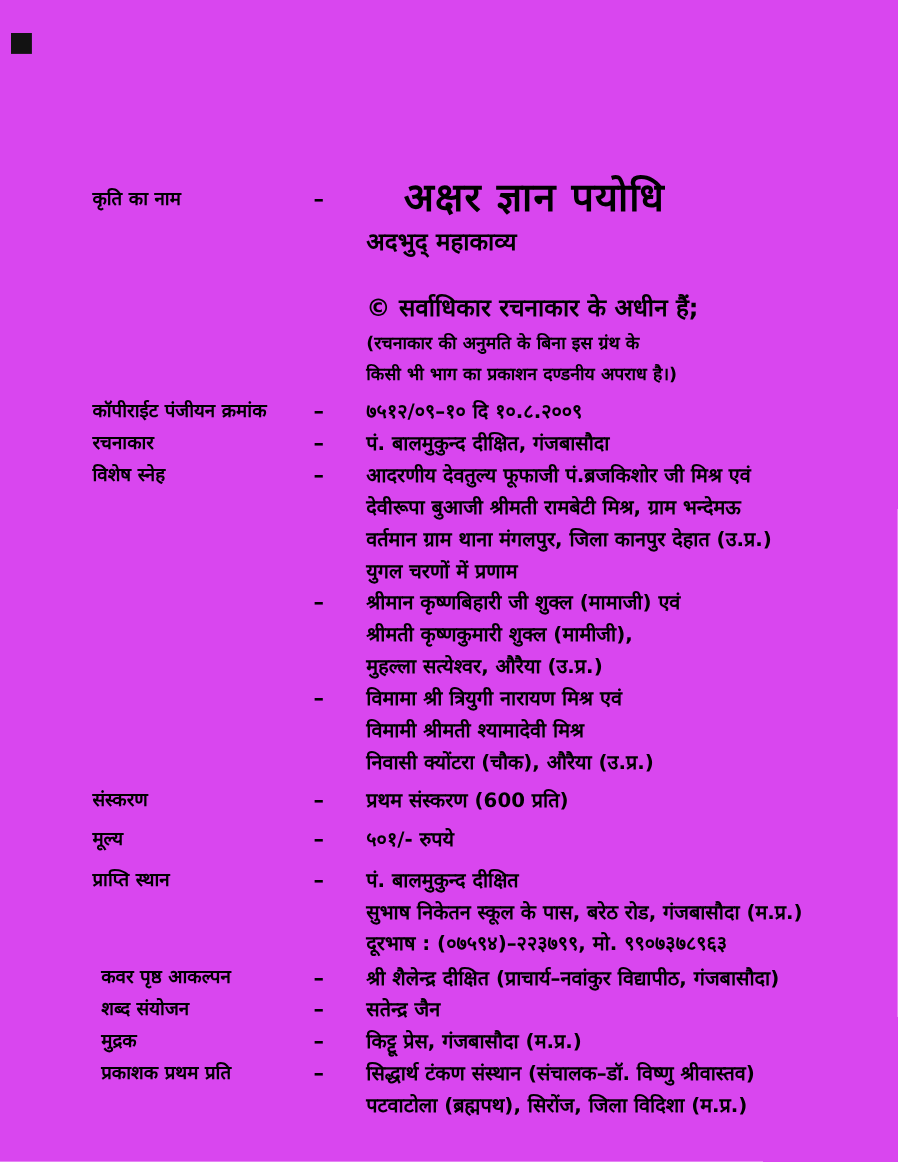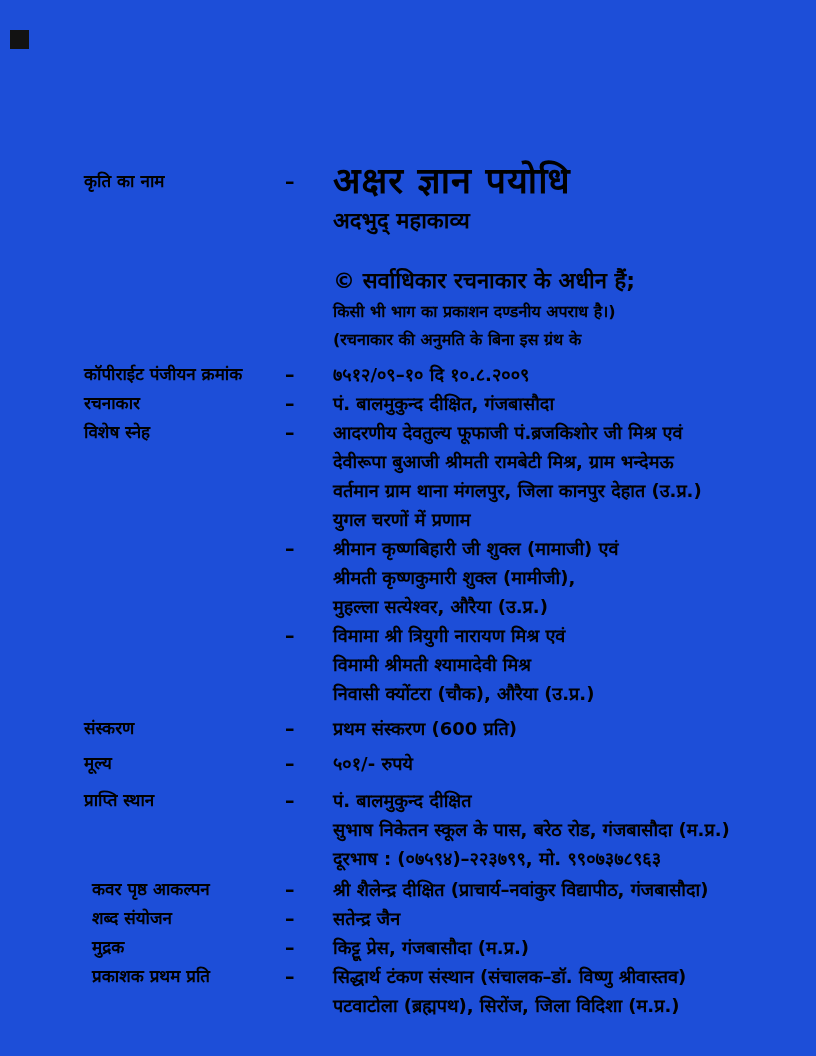--- a/index.html
+++ b/index.html
@@ -3,42 +3,42 @@
 <meta charset="utf-8">
 <style>
   * { box-sizing: border-box; }
   html, body { margin: 0; padding: 0; background: #ffffff; }
   body {
     width: 816px; height: 1056px;
     font-family: "DejaVu Sans", sans-serif;
     color: #000000;
     overflow: hidden;
   }
-  .page { position: relative; width: 816px; height: 1056px; background: #1d4ed8; }
+  .page { position: relative; width: 816px; height: 1056px; background: #d946ef; }
   .scan-mark {
     position: absolute; left: 10px; top: 30px;
     width: 19px; height: 19px; background: #121212;
   }
   .content { position: absolute; left: 84px; top: 158px; width: 706px; }
   .row { display: flex; align-items: flex-start; }
   .label {
     flex: 0 0 201px; font-size: 17px; font-weight: bold;
     line-height: 29px; white-space: nowrap;
   }
   .dash {
     flex: 0 0 48px; font-size: 19px; font-weight: bold;
     line-height: 29px;
   }
   .value { flex: 1 1 auto; min-width: 0; }
   .line {
     font-size: 18px; font-weight: bold;
     line-height: 29px; white-space: nowrap;
   }
   .title-row .label, .dash-title { line-height: 46px; }
-  .book-title  { font-size: 36px; font-weight: bold; line-height: 46px; white-space: nowrap; letter-spacing: 1px; }
+  .book-title  { font-size: 36px; font-weight: bold; line-height: 46px; white-space: nowrap; letter-spacing: 1px; margin-left: 34px; }
   .book-subtitle { font-size: 22px; font-weight: bold; line-height: 34px; white-space: nowrap; }
   .rights-line { font-size: 22px; font-weight: bold; line-height: 34px; white-space: nowrap; margin-top: 26px; }
   .note-line   { font-size: 16px; font-weight: bold; line-height: 28px; white-space: nowrap; }
   .mt6 { margin-top: 6px; }
   .mt4 { margin-top: 8px; }
   .mt2 { margin-top: 2px; }
   .indent .label { padding-left: 8px; }
 </style>
 </head>
 <body>
@@ -49,22 +49,22 @@
 
   <main class="content">
 
     <div class="row title-row">
       <div class="label">कृति का नाम</div>
       <div class="dash dash-title">–</div>
       <div class="value">
         <div class="book-title">अक्षर ज्ञान पयोधि</div>
         <div class="book-subtitle">अदभुद् महाकाव्य</div>
         <div class="rights-line">© सर्वाधिकार रचनाकार के अधीन हैं;</div>
+        <div class="note-line">(रचनाकार की अनुमति के बिना इस ग्रंथ के</div>
         <div class="note-line">किसी भी भाग का प्रकाशन दण्डनीय अपराध है।)</div>
-        <div class="note-line">(रचनाकार की अनुमति के बिना इस ग्रंथ के</div>
       </div>
     </div>
 
     <div class="row mt6">
       <div class="label">कॉपीराईट पंजीयन क्रमांक</div>
       <div class="dash">–</div>
       <div class="value">
         <div class="line">७५१२/०९–१० दि १०.८.२००९</div>
       </div>
     </div>

